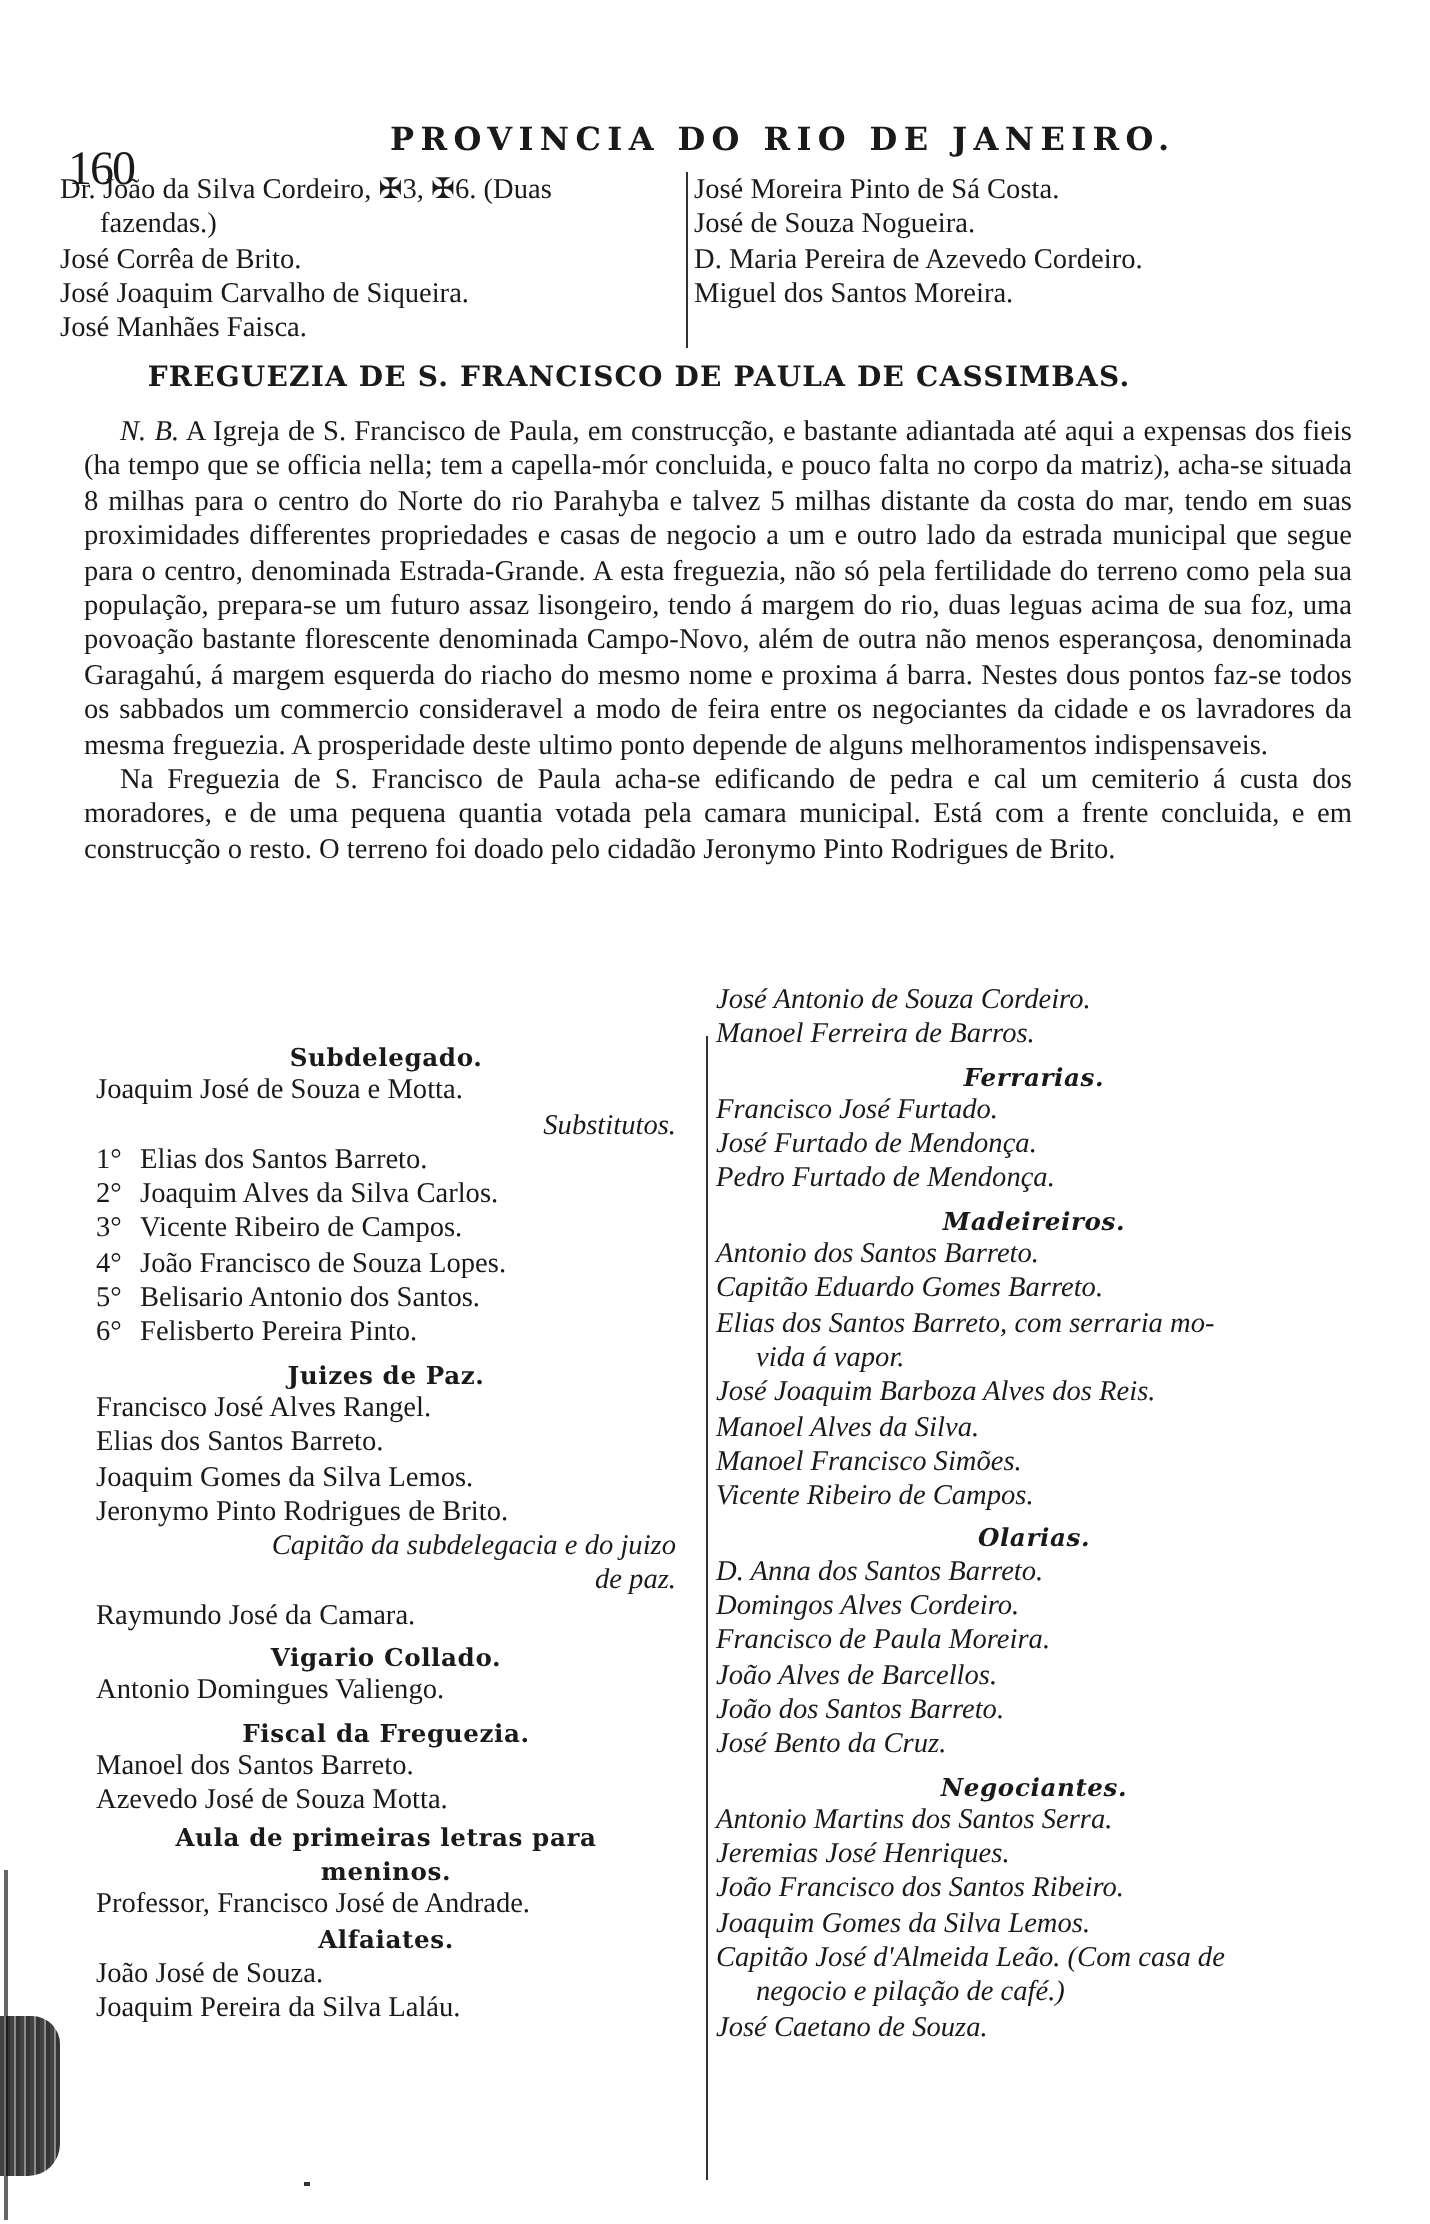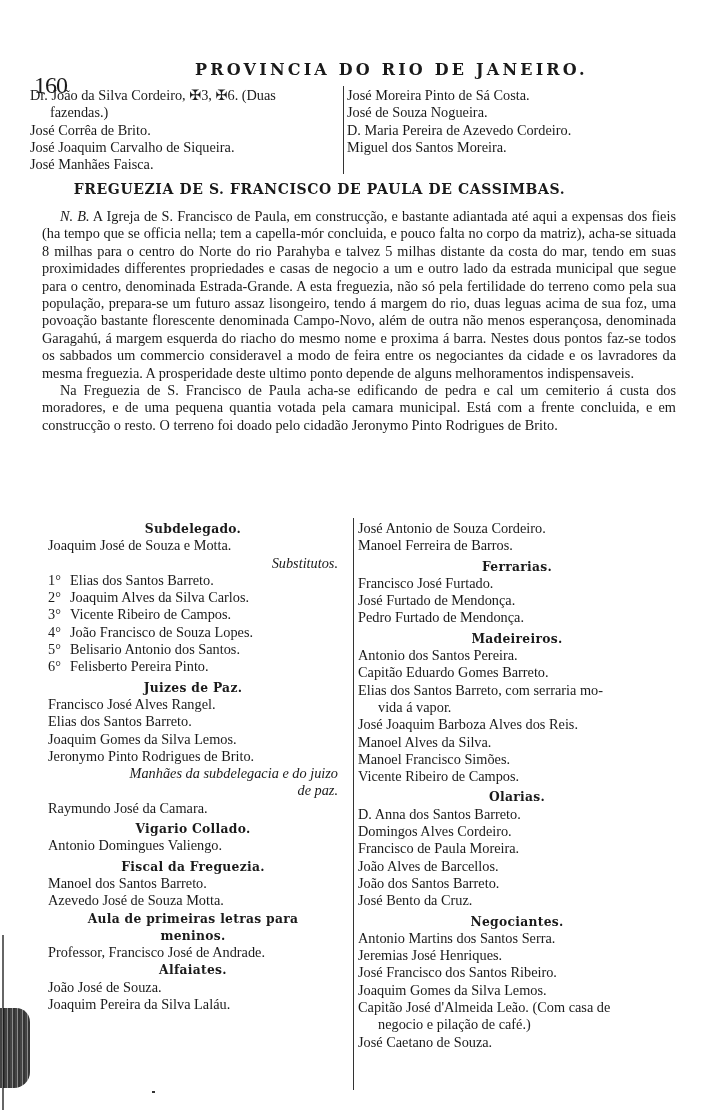--- a/index.html
+++ b/index.html
@@ -22,21 +22,21 @@
 
   .para { position: absolute; left: 42px; width: 634px; font-size: 14.3px; line-height: 17.4px; text-align: justify; }
   .para p { margin: 0; text-indent: 18px; }
   .nb { font-style: italic; }
 
   .h { font-family: "DejaVu Serif", serif; font-weight: bold; font-size: 12.3px; text-align: center; letter-spacing: 0.3px; }
   .sub { font-style: italic; text-align: right; }
   .num { display: inline-block; width: 22px; }
 
   .left-list { left: 48px; top: 520px; width: 290px; }
-  .right-list { left: 358px; top: 520px; width: 318px; }
+  .right-list { left: 358px; top: 492px; width: 318px; font-style: italic; }
 
   .scan-mark { position: absolute; left: 0; top: 1008px; width: 30px; height: 80px;
                background: repeating-linear-gradient(90deg, #222 0 2px, #777 2px 3px, #111 3px 5px);
                border-radius: 0 14px 16px 0; opacity: 0.85; }
   .scan-line { position: absolute; left: 2px; top: 935px; width: 2px; height: 175px; background: #666; }
   .dot { position: absolute; width: 3px; height: 2px; background: #333; }
 </style>
 </head>
 <body>
 
@@ -77,21 +77,21 @@
     <div><span class="num">2°</span><span>Joaquim Alves da Silva Carlos.</span></div>
     <div><span class="num">3°</span><span>Vicente Ribeiro de Campos.</span></div>
     <div><span class="num">4°</span><span>João Francisco de Souza Lopes.</span></div>
     <div><span class="num">5°</span><span>Belisario Antonio dos Santos.</span></div>
     <div><span class="num">6°</span><span>Felisberto Pereira Pinto.</span></div>
     <div class="h" style="margin-top:3px">Juizes de Paz.</div>
     <div>Francisco José Alves Rangel.</div>
     <div>Elias dos Santos Barreto.</div>
     <div>Joaquim Gomes da Silva Lemos.</div>
     <div>Jeronymo Pinto Rodrigues de Brito.</div>
-    <div class="sub">Manhães da subdelegacia e do juizo</div>
+    <div class="sub">Capitão da subdelegacia e do juizo</div>
     <div class="sub">de paz.</div>
     <div>Raymundo José da Camara.</div>
     <div class="h" style="margin-top:3px">Vigario Collado.</div>
     <div>Antonio Domingues Valiengo.</div>
     <div class="h" style="margin-top:3px">Fiscal da Freguezia.</div>
     <div>Manoel dos Santos Barreto.</div>
     <div>Azevedo José de Souza Motta.</div>
     <div class="h">Aula de primeiras letras para</div>
     <div class="h">meninos.</div>
     <div>Professor, Francisco José de Andrade.</div>
@@ -103,39 +103,39 @@
   <div class="rule" style="left:353px; top:518px; height:572px;"></div>
 
   <div class="col right-list">
     <div>José Antonio de Souza Cordeiro.</div>
     <div>Manoel Ferreira de Barros.</div>
     <div class="h" style="margin-top:3px">Ferrarias.</div>
     <div>Francisco José Furtado.</div>
     <div>José Furtado de Mendonça.</div>
     <div>Pedro Furtado de Mendonça.</div>
     <div class="h" style="margin-top:3px">Madeireiros.</div>
-    <div>Antonio dos Santos Pereira.</div>
+    <div>Antonio dos Santos Barreto.</div>
     <div>Capitão Eduardo Gomes Barreto.</div>
     <div>Elias dos Santos Barreto, com serraria mo-</div>
     <div class="indent">vida á vapor.</div>
     <div>José Joaquim Barboza Alves dos Reis.</div>
     <div>Manoel Alves da Silva.</div>
     <div>Manoel Francisco Simões.</div>
     <div>Vicente Ribeiro de Campos.</div>
     <div class="h" style="margin-top:3px">Olarias.</div>
     <div>D. Anna dos Santos Barreto.</div>
     <div>Domingos Alves Cordeiro.</div>
     <div>Francisco de Paula Moreira.</div>
     <div>João Alves de Barcellos.</div>
     <div>João dos Santos Barreto.</div>
     <div>José Bento da Cruz.</div>
     <div class="h" style="margin-top:3px">Negociantes.</div>
     <div>Antonio Martins dos Santos Serra.</div>
     <div>Jeremias José Henriques.</div>
-    <div>José Francisco dos Santos Ribeiro.</div>
+    <div>João Francisco dos Santos Ribeiro.</div>
     <div>Joaquim Gomes da Silva Lemos.</div>
     <div>Capitão José d'Almeida Leão. (Com casa de</div>
     <div class="indent">negocio e pilação de café.)</div>
     <div>José Caetano de Souza.</div>
   </div>
 
   <div class="scan-line"></div>
   <div class="scan-mark"></div>
   <div class="dot" style="left:152px; top:1091px;"></div>
 </div>

